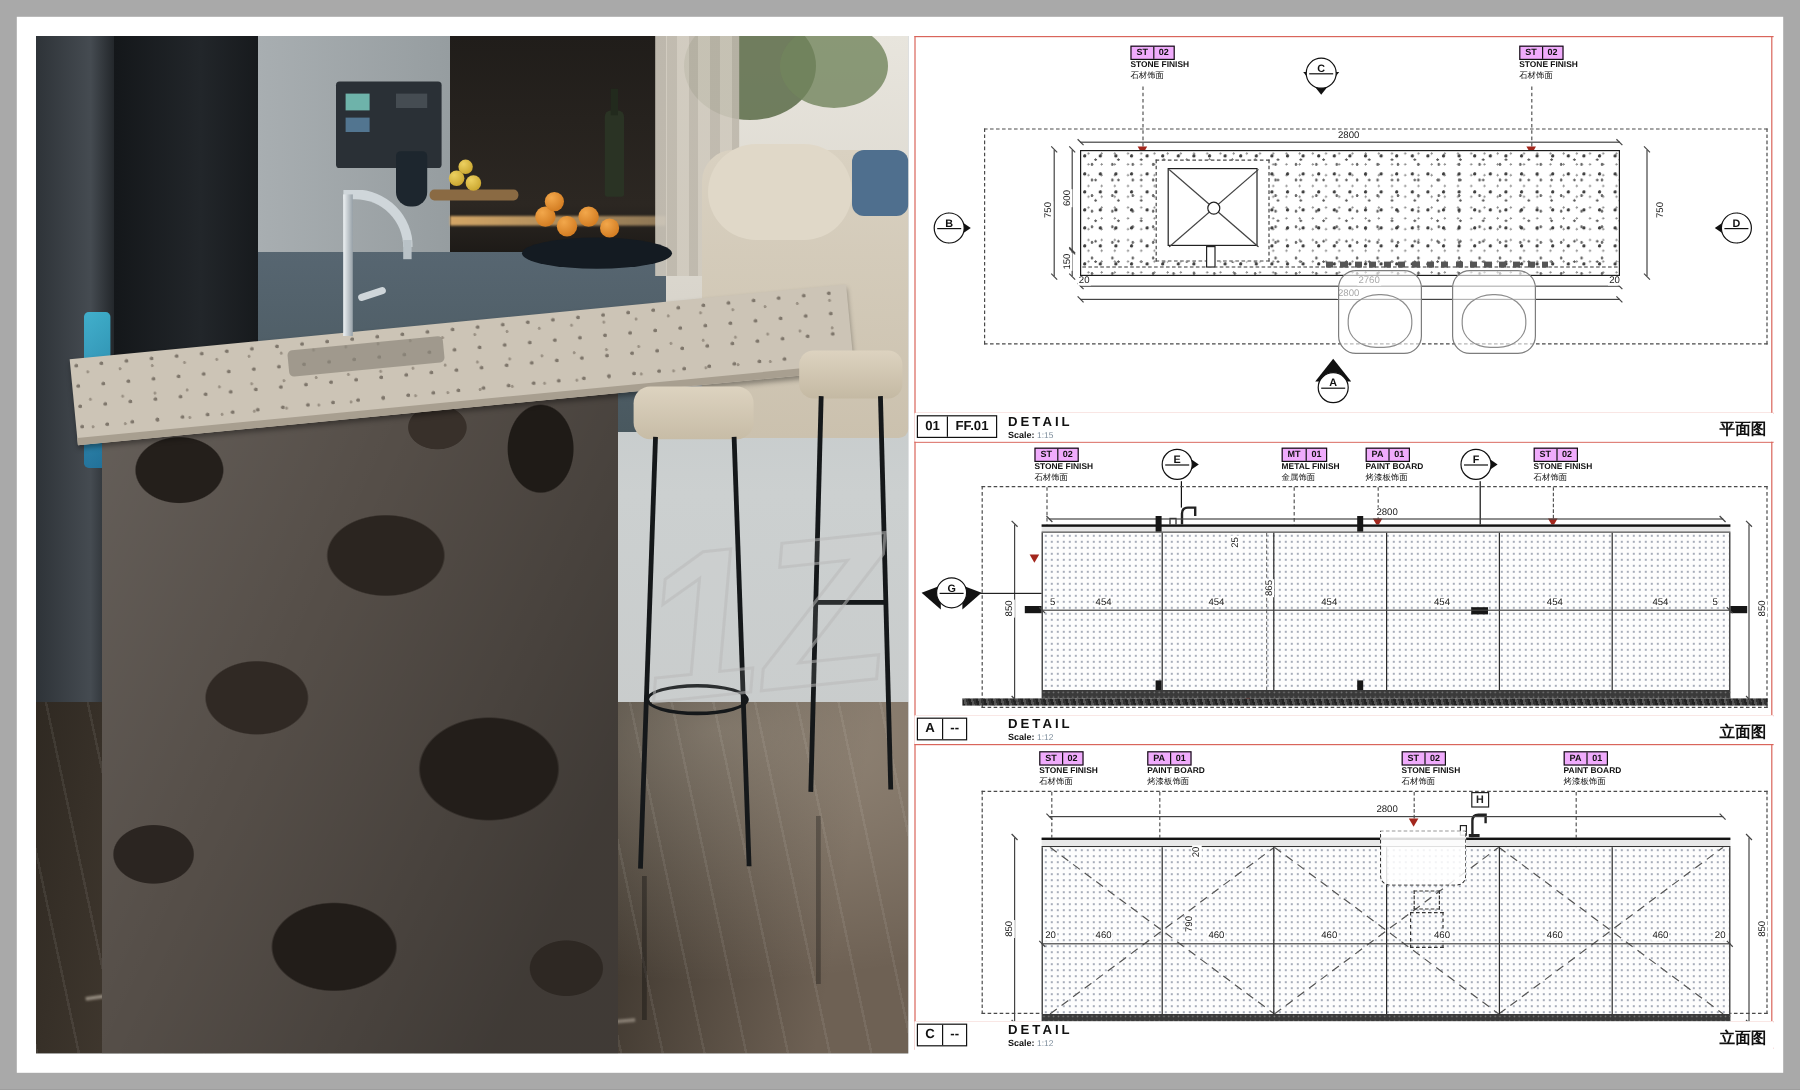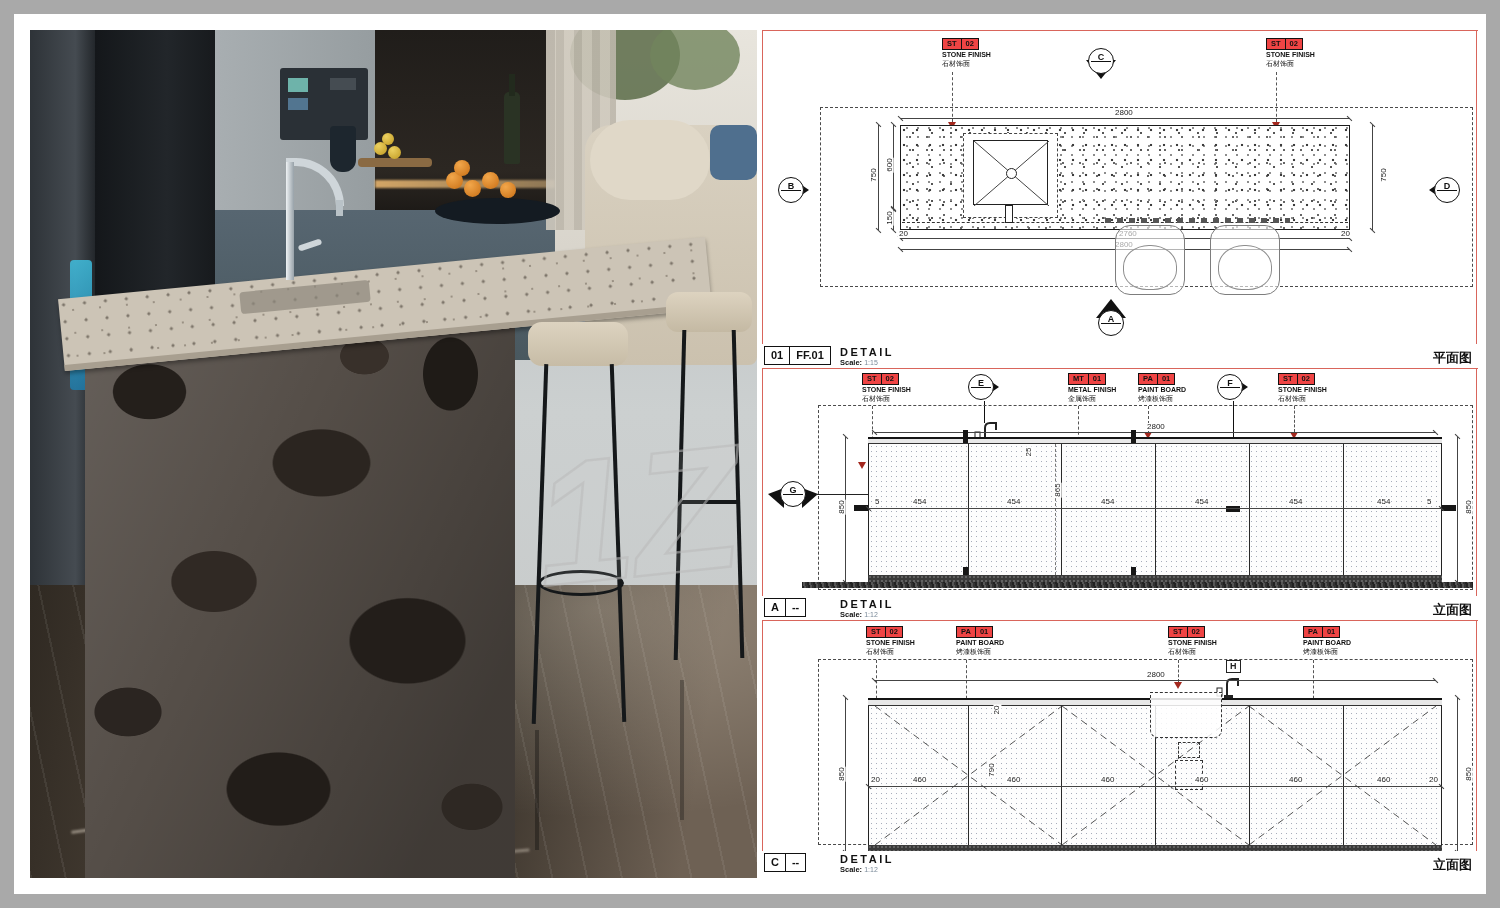--- a/index.html
+++ b/index.html
@@ -20,21 +20,21 @@
   .dh::before,.dh::after{content:"";position:absolute;width:7px;height:1px;background:#444;transform:rotate(45deg);top:-1px;}
   .dh::before{left:-3px;} .dh::after{right:-3px;}
   .dv{position:absolute;width:0;border-left:1px solid #444;}
   .dv::before,.dv::after{content:"";position:absolute;width:7px;height:1px;background:#444;transform:rotate(45deg);left:-4px;}
   .dv::before{top:-1px;} .dv::after{bottom:-1px;}
   .dashv{position:absolute;width:0;border-left:1px dashed #555;}
   .dashh{position:absolute;height:0;border-top:1px dashed #555;}
   .dashrect{position:absolute;border:1px dashed #666;}
   .rarr{position:absolute;width:0;height:0;border-left:4px solid transparent;border-right:4px solid transparent;border-top:7px solid #a3271d;}
   .callout{position:absolute;width:86px;}
-  .co-box{display:inline-flex;border:1.2px solid #111;background:#ef4444;justify-content:space-between;}
+  .co-box{display:inline-flex;border:1.2px solid #111;background:#f0abfc;justify-content:space-between;}
   .co-c{padding:1px 4px;font-size:7.5px;font-weight:bold;line-height:1.1;}
   .co-c + .co-c{border-left:1.2px solid #111;}
   .co-en{font-size:7px;font-weight:bold;line-height:1.2;margin-top:1px;}
   .co-cn{font-size:7px;line-height:1.2;}
   .mk{position:absolute;width:46px;height:28px;}
   .mk .tri{position:absolute;width:0;height:0;}
   .mk .c{position:absolute;width:26px;height:26px;border:1.3px solid #111;border-radius:50%;background:#fff;z-index:2;}
   .mk .c::after{content:"";position:absolute;left:2px;right:2px;top:50%;border-top:1px solid #111;}
   .mk .c b{position:absolute;top:3px;left:0;right:0;text-align:center;font-size:9px;}
   .mk.right .c{left:0;top:1px;} .mk.right .tri{left:12px;top:1px;border-top:13px solid transparent;border-bottom:13px solid transparent;border-left:19px solid #111;}
@@ -237,21 +237,21 @@
       <div class="dv" style="left:116px;top:95px;height:105px;"></div>
       <span class="lab vlab" style="left:104px;top:141px;">750</span>
       <div class="dv" style="left:131px;top:95px;height:84px;"></div>
       <span class="lab vlab" style="left:120px;top:131px;">600</span>
       <div class="dv" style="left:131px;top:179px;height:21px;"></div>
       <span class="lab vlab" style="left:120px;top:184px;">150</span>
       <div class="dv" style="left:610px;top:95px;height:105px;"></div>
       <span class="lab vlab" style="left:614px;top:141px;">750</span>
       <div class="dh" style="left:138px;top:208px;width:450px;"></div>
       <span class="lab" style="left:136px;top:200px;">20</span>
-      <span class="lab" style="left:356px;top:200px;">2760</span>
+      <span class="lab" style="left:369px;top:200px;">2760</span>
       <span class="lab" style="left:578px;top:200px;">20</span>
       <div class="dh" style="left:138px;top:219px;width:450px;"></div>
       <span class="lab" style="left:352px;top:211px;">2800</span>
 
       <div class="a" style="left:343px;top:188px;width:185px;height:5px;background:repeating-linear-gradient(90deg,#555 0 6px,transparent 6px 12px);"></div>
       <div class="stool" style="left:353px;top:195px;"></div>
       <div class="stool" style="left:448px;top:195px;"></div>
     </div>
 
     <div class="titlebar" style="top:314px;">

